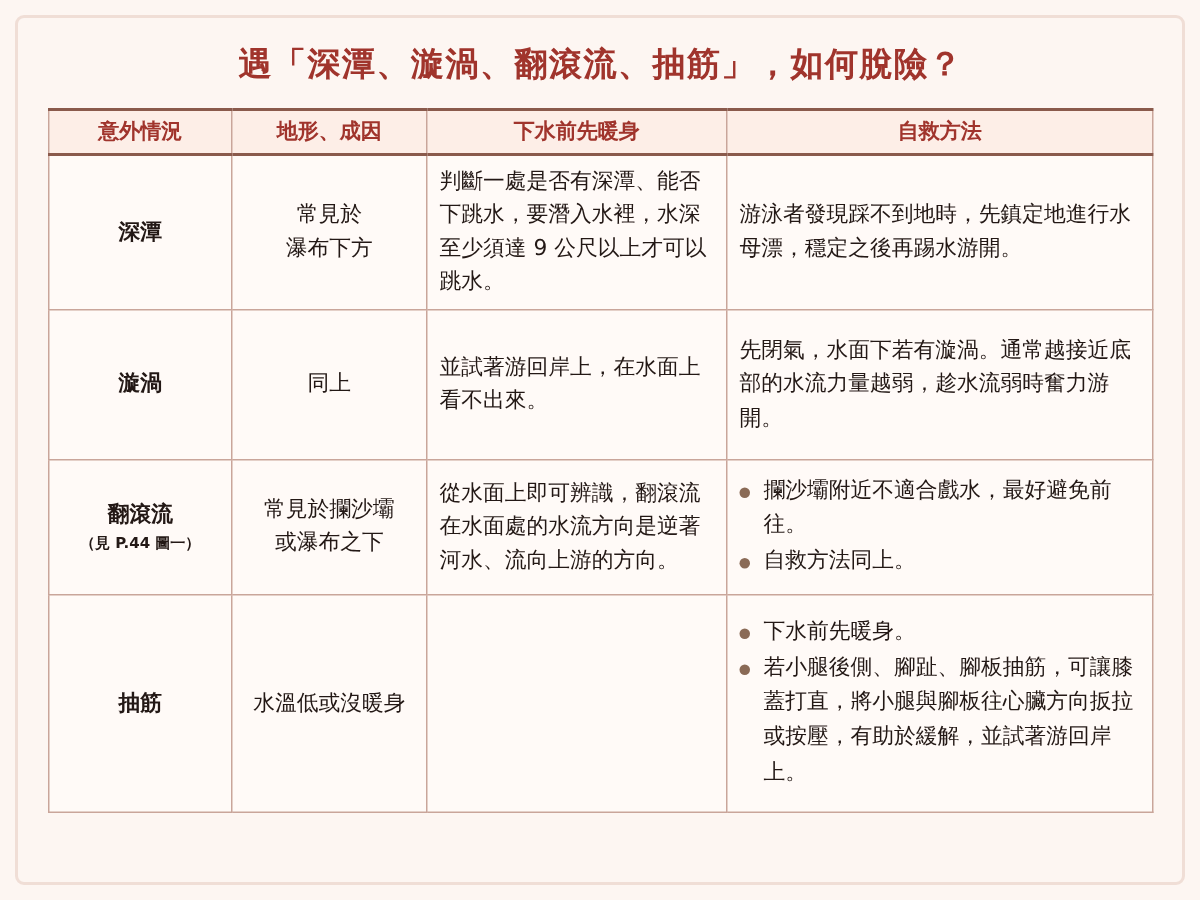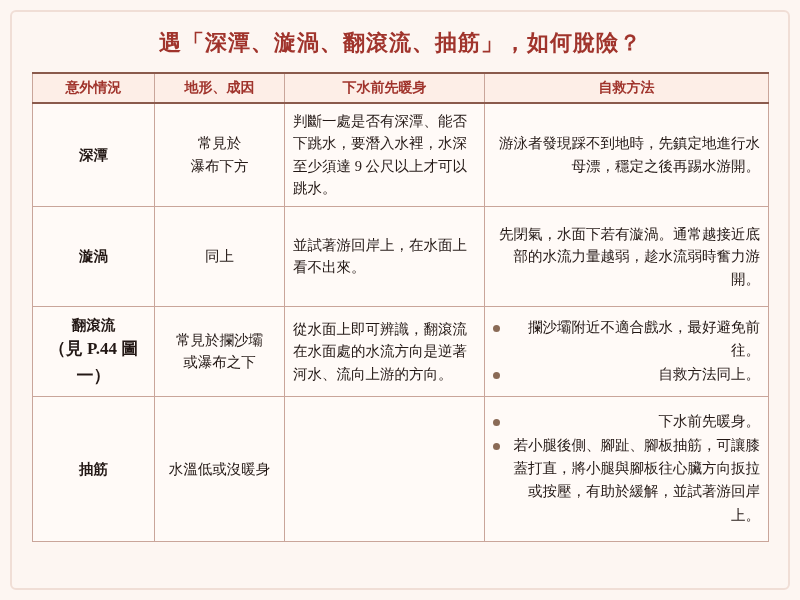--- a/index.html
+++ b/index.html
@@ -40,21 +40,20 @@
     letter-spacing: 1px;
     margin: 6px 0 14px 0;
   }
   table.main {
     position: relative;
     width: 736px;
     margin: 0 auto;
     border-collapse: collapse;
     table-layout: fixed;
     background: #fffaf7;
-    font-family: Liberation Serif, serif;
   }
   table.main th, table.main td {
     border: 1px solid #c9a59a;
     vertical-align: middle;
     padding: 6px 8px;
     box-sizing: border-box;
   }
   table.main thead th {
     background: #fdeee7;
     color: #a0342c;
@@ -72,30 +71,30 @@
     line-height: 1.55;
   }
   td.c-situation {
     text-align: center;
     font-weight: bold;
     font-size: 15px;
   }
   td.c-situation .sub {
     display: block;
     font-weight: bold;
-    font-size: 17px;
+    font-size: 10px;
   }
   td.c-terrain {
     text-align: center;
   }
   td.c-visible {
     text-align: left;
   }
   td.c-rescue {
-    text-align: right;
+    text-align: left;
   }
   .bullets {
     margin: 0;
     padding: 0;
     list-style: none;
   }
   .bullets li {
     position: relative;
     padding-left: 16px;
     margin: 0 0 1px 0;

